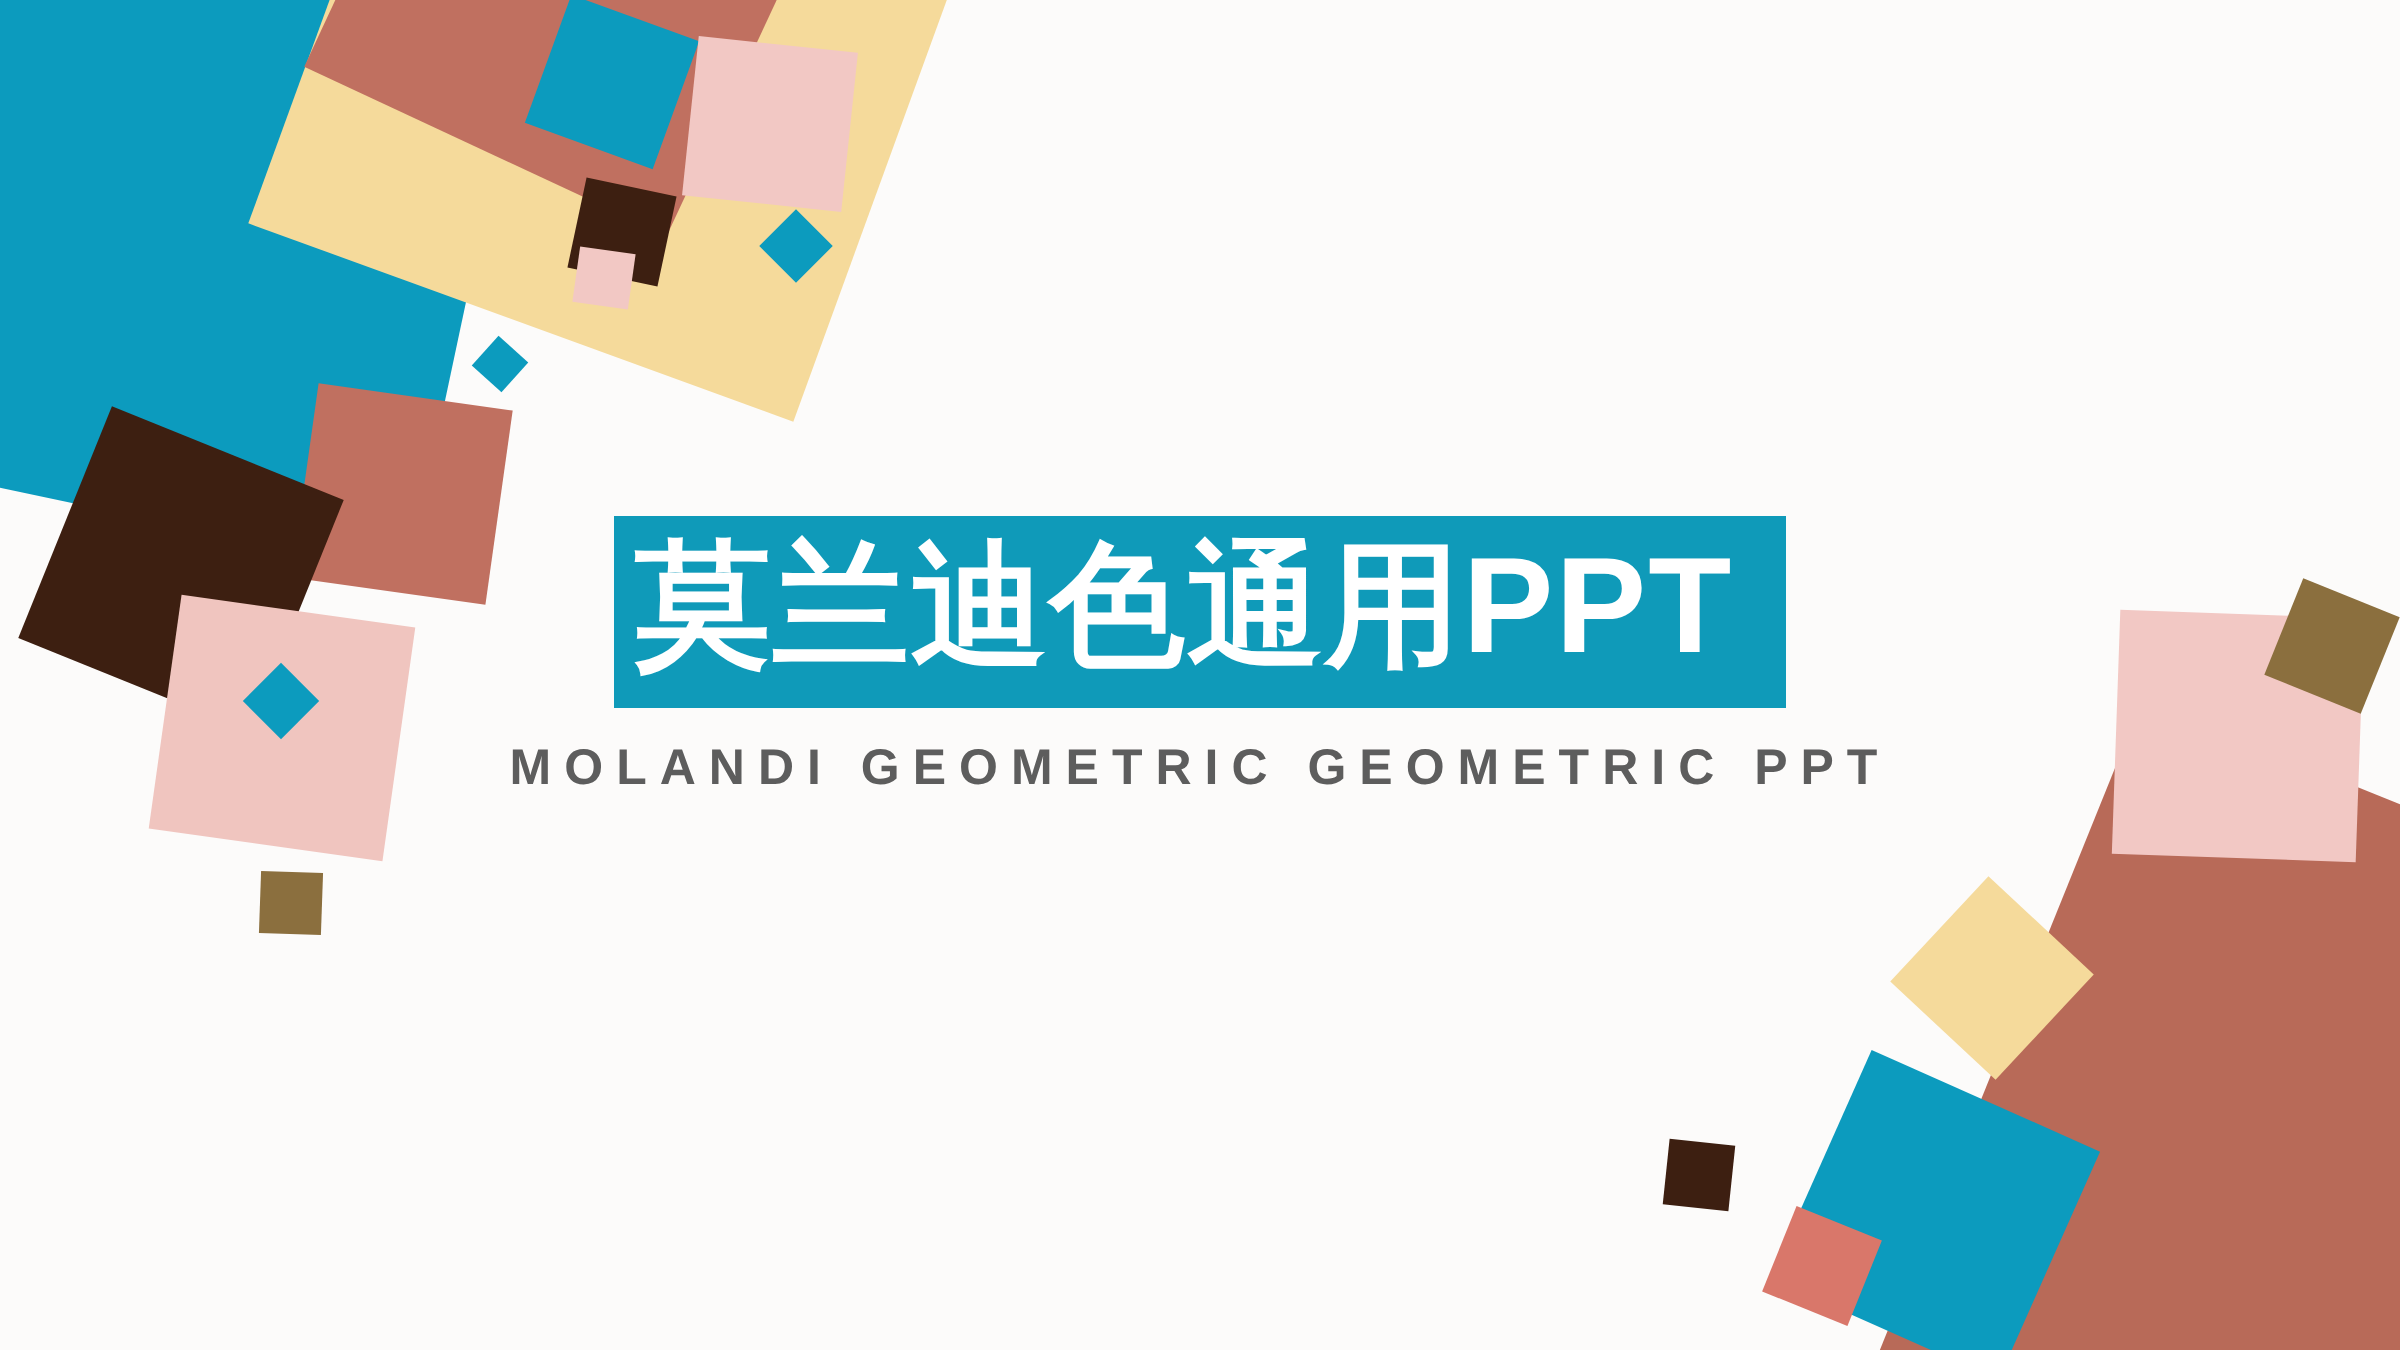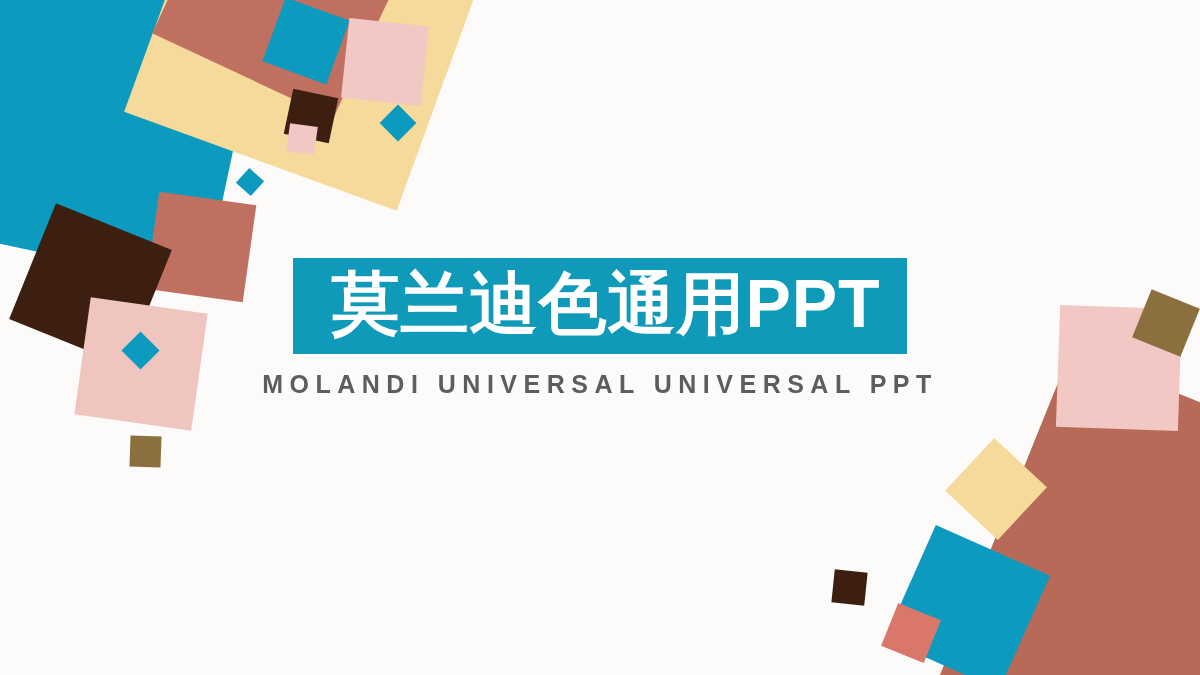--- a/index.html
+++ b/index.html
@@ -35,21 +35,21 @@
   #title-block {
     position: absolute;
     left: 0;
     right: 0;
     top: 258px;
     text-align: center;
   }
   #title-banner {
     display: inline-block;
     background: #0f9ab9;
-    padding: 7px 26px 13px 38px;
+    padding: 7px 26px 13px 10px;
     line-height: 1;
   }
   #title-banner .title-text {
     display: block;
     color: #ffffff;
     font-size: 68px;
     font-weight: bold;
     letter-spacing: 1px;
     line-height: 1.12;
     white-space: nowrap;
@@ -100,18 +100,18 @@
       <div class="sq" style="left: 833px; top: 571px; width: 33px; height: 33px; background: rgb(61, 31, 17); transform: rotate(6deg);"></div>
       <div class="sq" style="left: 888px; top: 610px; width: 46px; height: 46px; background: rgb(217, 119, 106); transform: rotate(22deg);"></div>
     </div>
 
   <div id="title-block">
 
     <div id="title-banner" style="background: rgb(15, 154, 185);">
       <span class="title-text" style="color: rgb(255, 255, 255);">莫兰迪色通用PPT</span>
     </div>
 
-    <div id="subtitle-en" style="color: rgb(93, 93, 93);">MOLANDI UNIVERSAL UNIVERSAL PPT</div>
+    <div id="subtitle-en" style="color: rgb(93, 93, 93);">MOLANDI GEOMETRIC GEOMETRIC PPT</div>
 
 
   </div>
 
 </div>
 
 </body></html>

